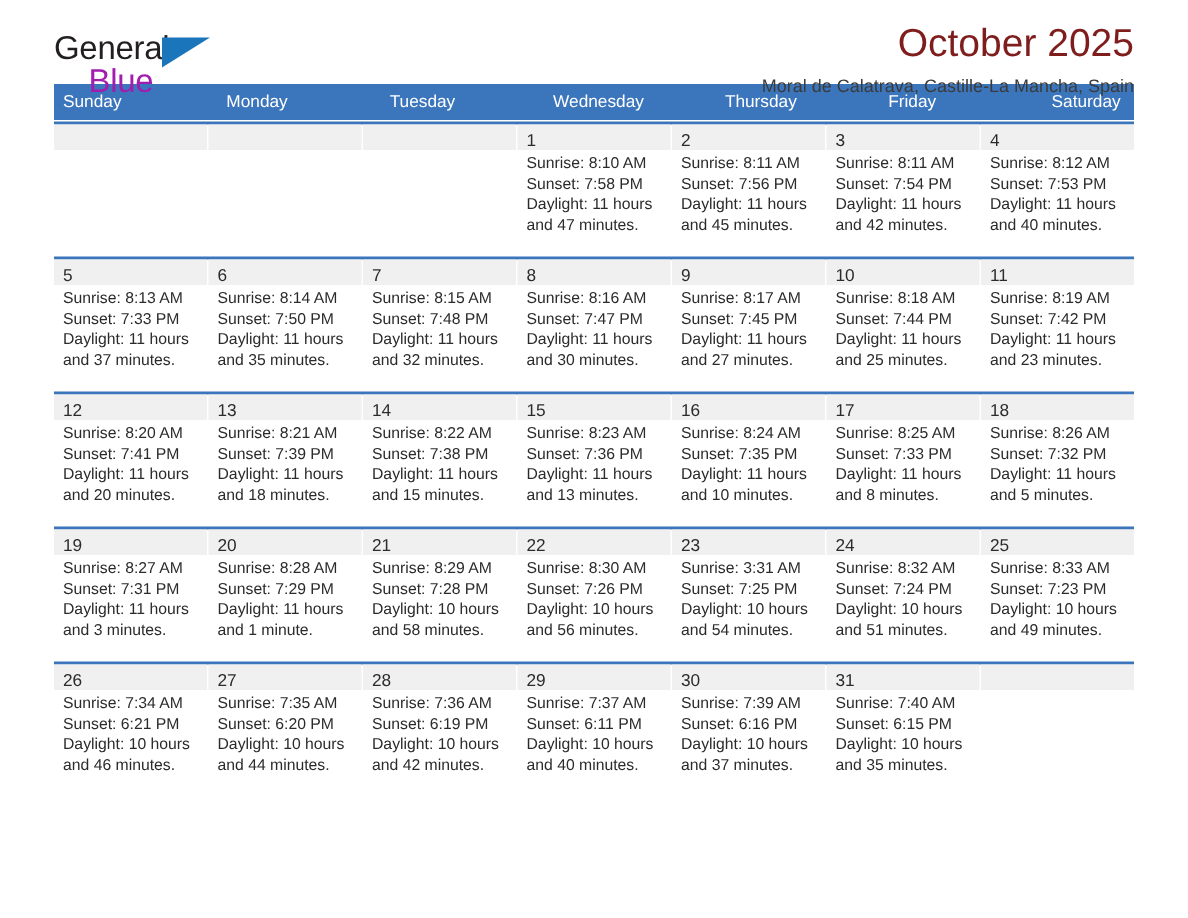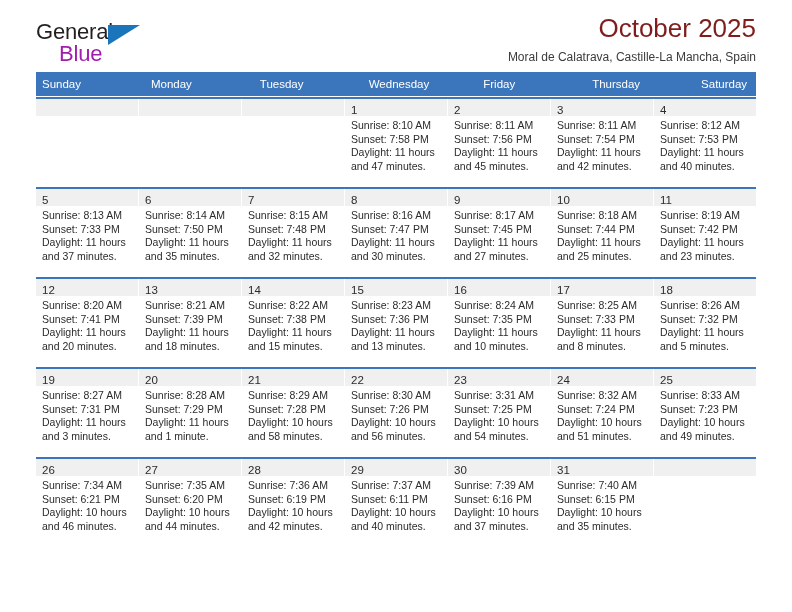--- a/index.html
+++ b/index.html
@@ -18,21 +18,21 @@
     position: relative;
     width: 792px;
     height: 612px;
     box-sizing: border-box;
     padding: 0 36px;
   }
 
   
   .header {
     position: relative;
-    height: 72px;
+    height: 56px;
     display: flex;
     align-items: flex-start;
     justify-content: space-between;
   }
   .logo {
     position: relative;
     margin-top: 21px;
     width: 135px;
     height: 46px;
     line-height: 1;
@@ -151,22 +151,22 @@
     </div>
   </div>
 
   <div class="calendar">
 
     <div class="weekdays">
       <div class="weekday">Sunday</div>
       <div class="weekday">Monday</div>
       <div class="weekday">Tuesday</div>
       <div class="weekday">Wednesday</div>
+      <div class="weekday">Thursday</div>
       <div class="weekday">Friday</div>
-      <div class="weekday">Thursday</div>
       <div class="weekday">Saturday</div>
     </div>
 
     <div class="week">
       <div class="day-cell empty">
         <div class="day-band"><span class="day-num"></span></div>
         <div class="day-body">
           <div></div>
           <div></div>
           <div></div>

